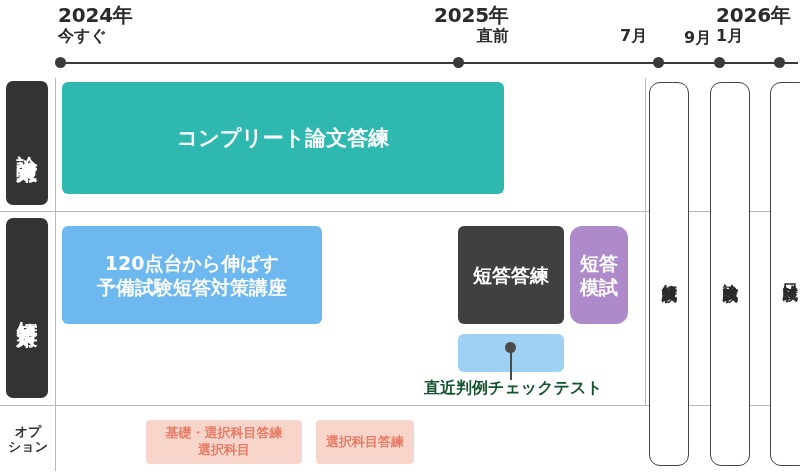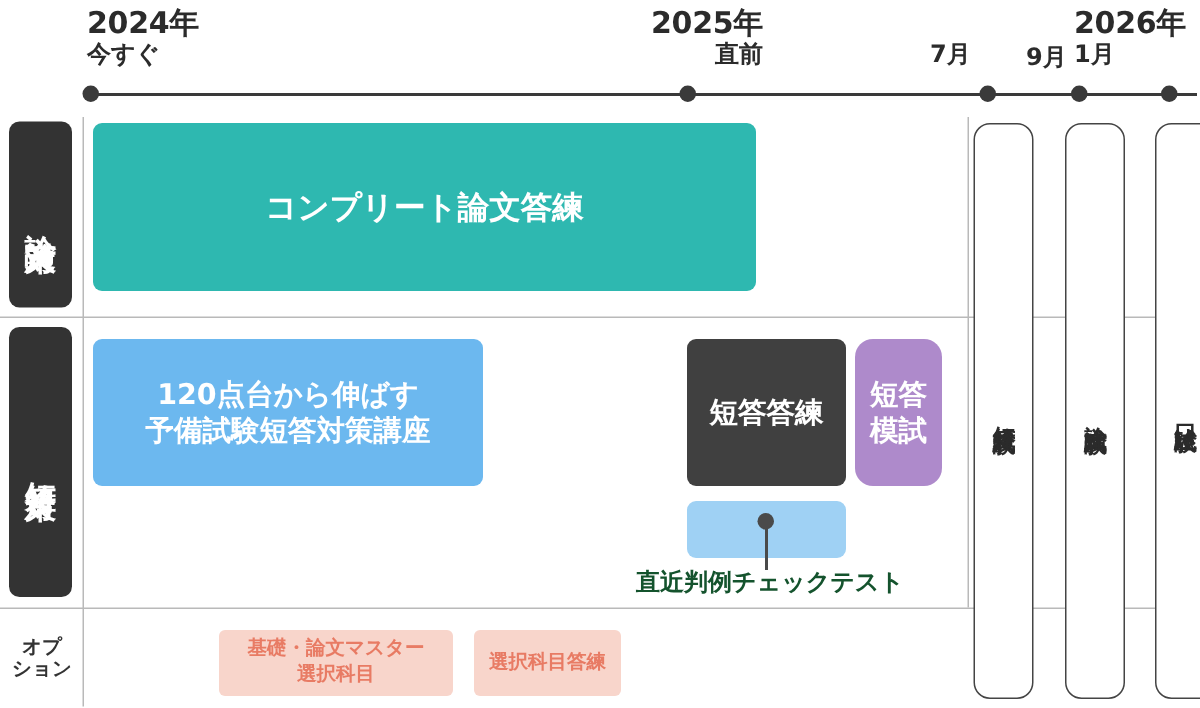--- a/index.html
+++ b/index.html
@@ -210,21 +210,21 @@
   </div>
 
   <div class="bar paleblue" style="left:458px;top:334px;width:106px;height:38px;"></div>
 
   <div class="pin-dot" style="left:505px;top:342px;"></div>
   <div class="pin-stem" style="left:510px;top:348px;height:32px;"></div>
   <div class="pin-text" style="left:424px;top:378px;">直近判例チェックテスト</div>
 
   <div class="bar pink" style="left:146px;top:420px;width:156px;height:44px;">
     <span>
-      <span style="display:block">基礎・論文マスター</span>
+      <span style="display:block">基礎・選択科目答練</span>
       <span style="display:block">選択科目</span>
     </span>
   </div>
 
   <div class="bar pink" style="left:316px;top:420px;width:98px;height:44px;">
     <span>選択科目答練</span>
   </div>
 
   <div class="exam" style="left:649px;top:82px;width:38px;height:382px;">
     <span class="vtext">短答式試験</span>

